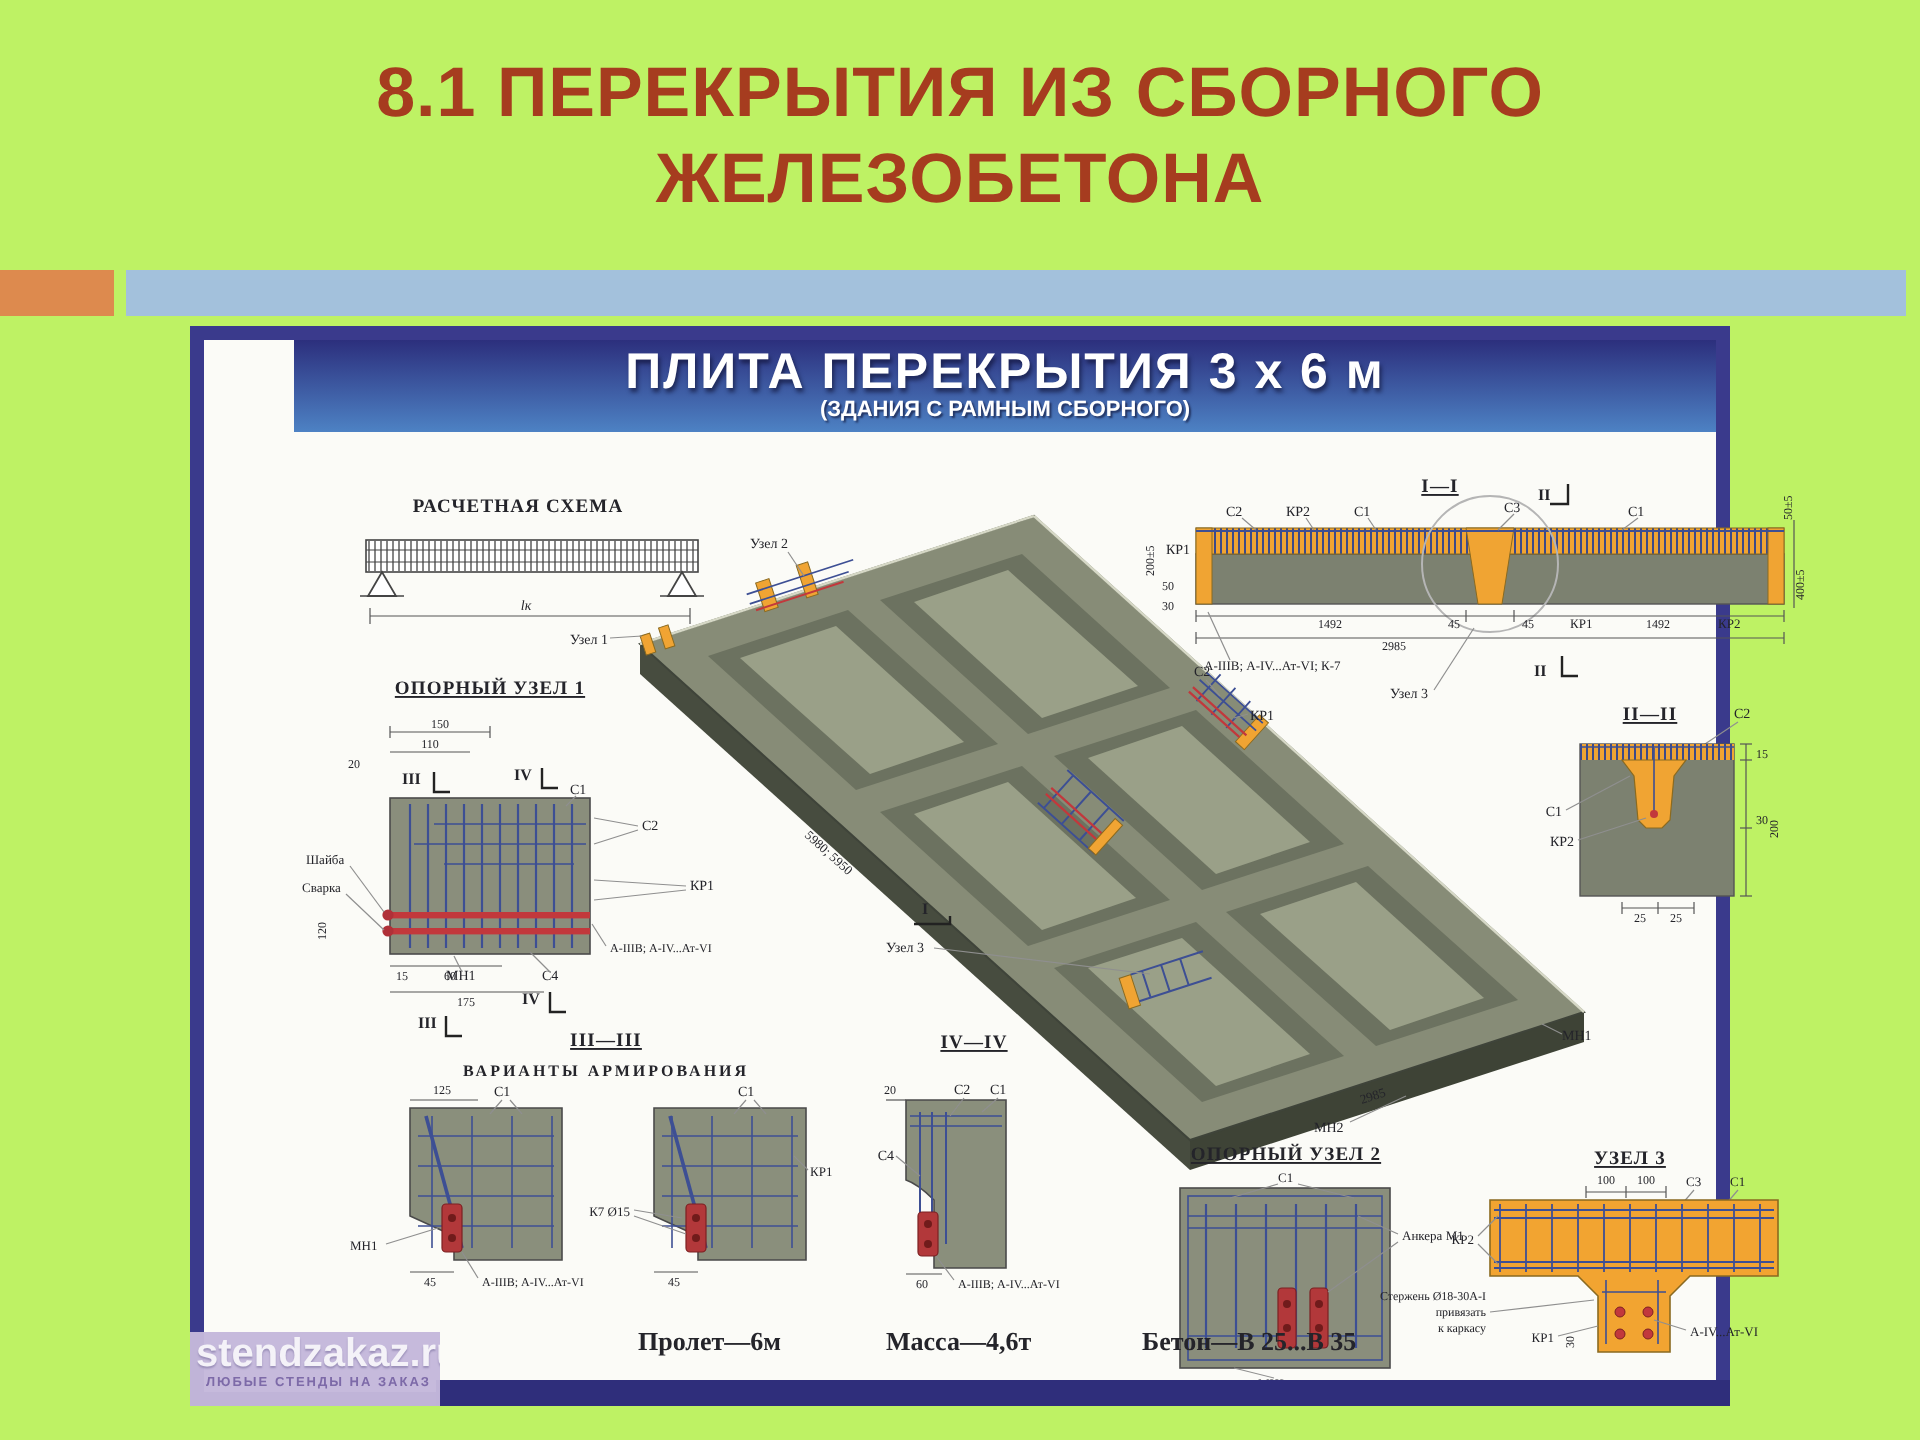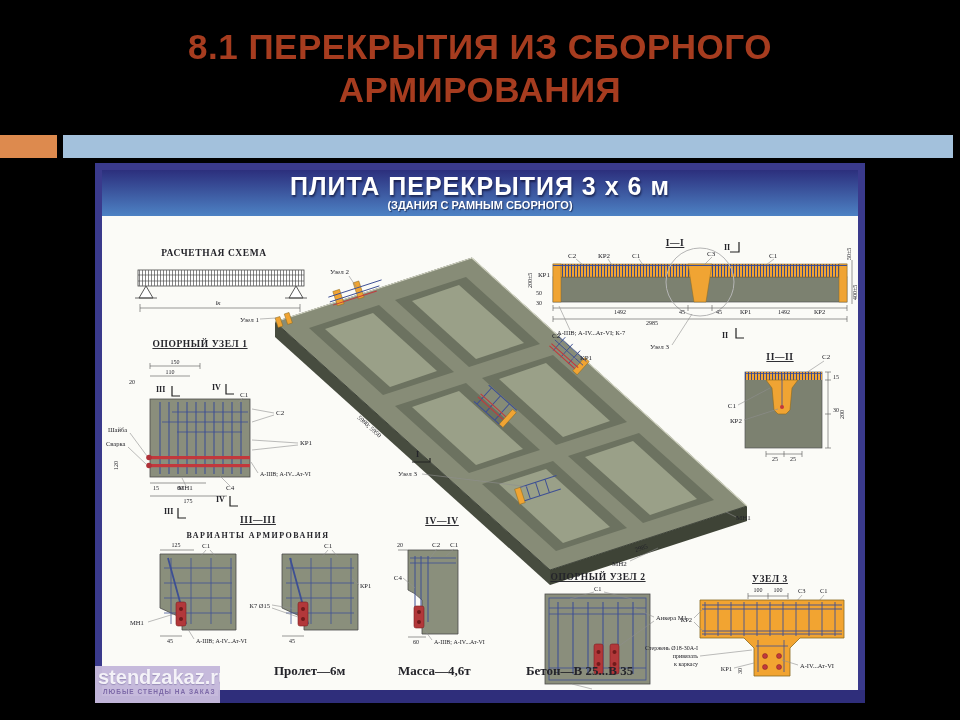--- a/index.html
+++ b/index.html
@@ -1,23 +1,23 @@
 <!DOCTYPE html>
 <html><head>
 <meta charset="utf-8">
 <style>
   html,body{margin:0;padding:0;background:#e9e9e9;}
-  .slide{position:relative;width:960px;height:720px;background:#000000;overflow:hidden;
+  .slide{position:relative;width:960px;height:720px;background:#bef264;overflow:hidden;
          font-family:"Liberation Sans",sans-serif;}
   .slide-title{position:absolute;left:0;top:26px;width:100%;text-align:center;
        font-size:35px;font-weight:bold;color:#a63c1f;line-height:1.22;letter-spacing:.5px;}
   .bar-orange{position:absolute;left:0;top:135px;width:57px;height:23px;background:#dd8a4e;}
   .bar-blue{position:absolute;left:63px;top:135px;width:890px;height:23px;background:#a3c1dc;}
   .poster{position:absolute;left:95px;top:163px;width:770px;height:540px;
-          border:7px solid #3a3a8c;background:#fbfbf7;box-sizing:border-box;}
+          border:7px solid #3a3a8c;background:#fbfbf7;box-sizing:border-box;padding-left:45px;}
   .poster-header{height:46px;background:linear-gradient(#2c2f7d,#4d82c4);
         text-align:center;color:#fff;}
   .poster-title{font-size:25px;font-weight:bold;letter-spacing:1px;padding-top:2px;
         text-shadow:1px 2px 2px rgba(10,10,40,.6);}
   .poster-subtitle{font-size:11px;font-weight:bold;margin-top:-2px;
         text-shadow:1px 1px 1px rgba(10,10,40,.6);}
   .poster-canvas{display:block;}
   .watermark{position:absolute;left:-7px;bottom:-7px;width:125px;height:37px;
         background:rgba(196,184,219,.97);z-index:5;overflow:hidden;}
   .wm-site{font-size:20px;font-weight:bold;color:#f4f2f8;line-height:22px;padding-left:3px;
@@ -35,21 +35,21 @@
   .dm{stroke:#555;stroke-width:.6;fill:none}
   .rb{stroke:#3d4f94;fill:none}
   .mk{stroke:#222;stroke-width:1.2;fill:none}
 </style>
 </head>
 <body>
 
 <div class="slide">
   <div class="slide-title">
     <div>8.1 ПЕРЕКРЫТИЯ ИЗ СБОРНОГО</div>
-    <div>АРМИРОВАНИЯ</div>
+    <div>ЖЕЛЕЗОБЕТОНА</div>
   </div>
   <div class="bar-orange"></div>
   <div class="bar-blue"></div>
 
   <div class="poster">
     <div class="poster-header">
       <div class="poster-title">ПЛИТА ПЕРЕКРЫТИЯ 3 х 6 м</div>
       <div class="poster-subtitle">(ЗДАНИЯ С РАМНЫМ СБОРНОГО)</div>
     </div>
 

